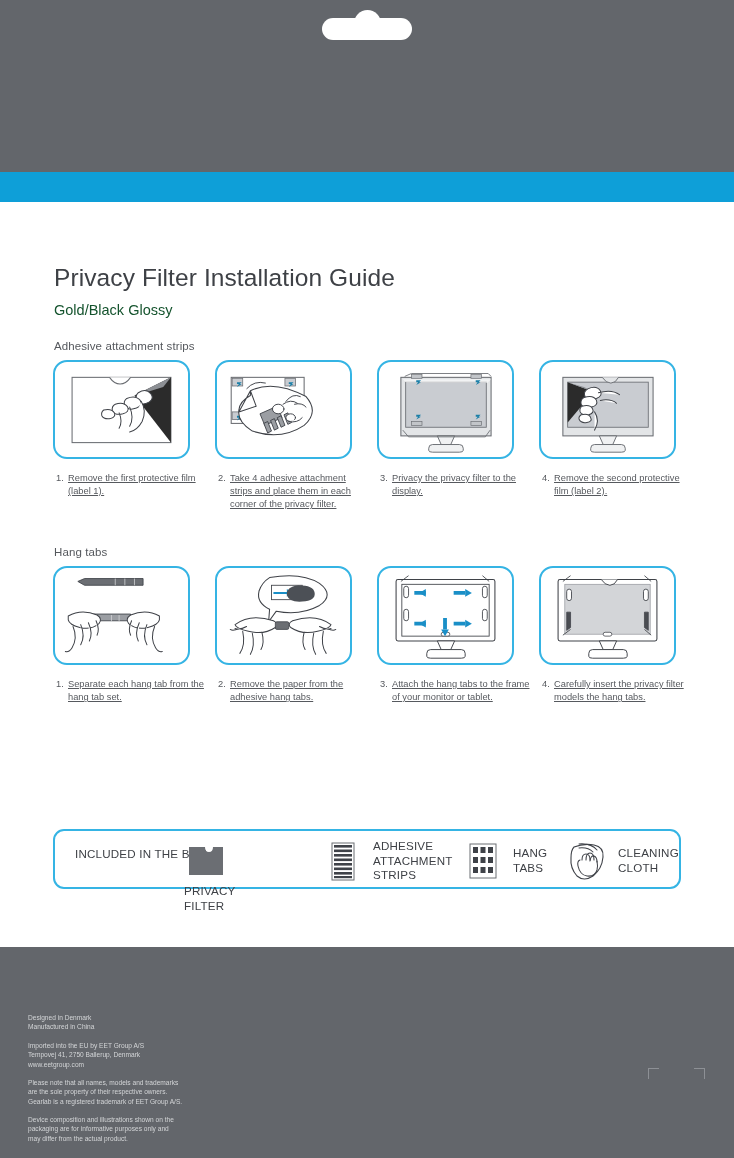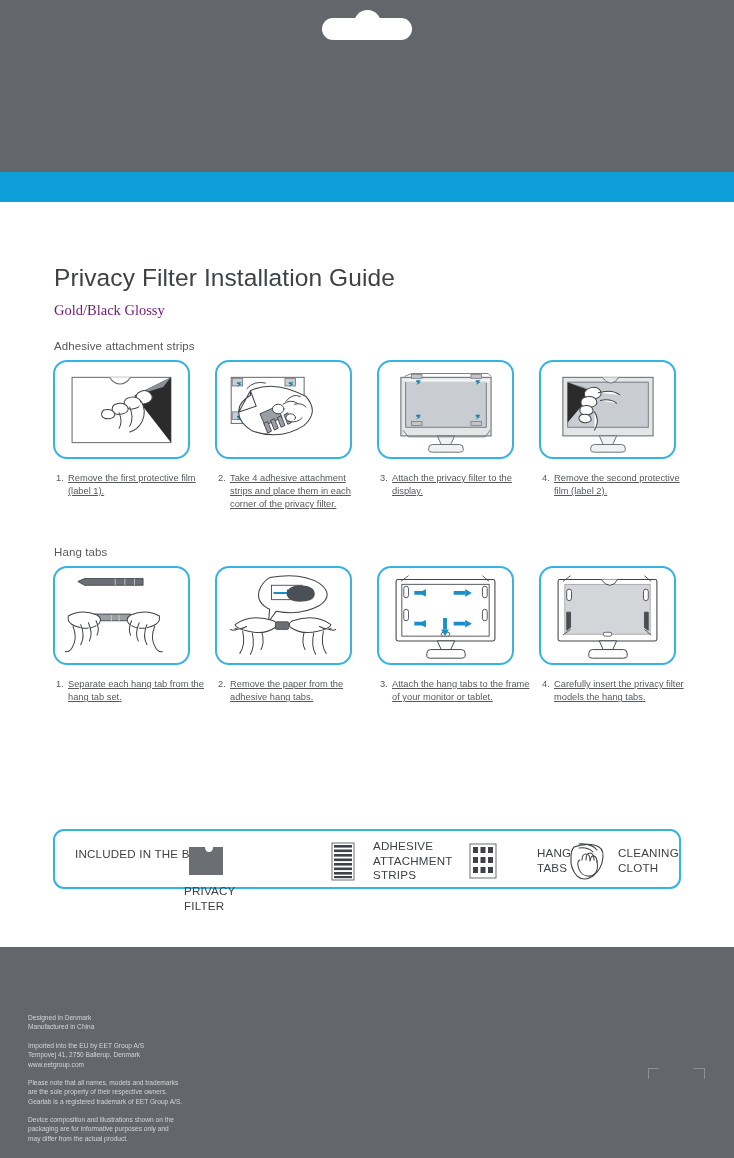--- a/index.html
+++ b/index.html
@@ -53,22 +53,21 @@
     font-size: 24.5px;
     font-weight: 400;
     color: #3e4146;
     letter-spacing: 0.1px;
   }
   .subtitle {
     position: absolute;
     left: 54px; top: 100px;
     font-size: 14.5px;
     font-weight: 400;
-    color: #701a75;
-    font-family: Liberation Serif, serif;
+    color: #14532d;
   }
 
   .section-label {
     position: absolute;
     left: 54px;
     font-size: 11.5px;
     color: #55585d;
     letter-spacing: 0.1px;
   }
   .section-label.row1 { top: 138px; }
@@ -148,21 +147,21 @@
   .box-item .lbl {
     font-size: 11.6px;
     line-height: 1.28;
     color: #3e4146;
     letter-spacing: .2px;
     margin-left: 7px;
     white-space: pre-line;
   }
   .bi1 { left: 122px; flex-direction: column; }
   .bi2 { left: 265px; }
-  .bi3 { left: 405px; gap: 24px; }
+  .bi3 { left: 405px; }
   .bi4 { left: 510px; }
 
   
   .legal {
     position: absolute;
     left: 28px;
     width: 250px;
     color: #d3d5d7;
     font-size: 6.6px;
     line-height: 1.42;
@@ -416,21 +415,21 @@
     <div class="caption cap-r1 cc1">
       <span class="num">1.</span>
       <span class="txt">Remove the first protective film (label 1).</span>
     </div>
     <div class="caption cap-r1 cc2">
       <span class="num">2.</span>
       <span class="txt">Take 4 adhesive attachment strips and place them in each corner of the privacy filter.</span>
     </div>
     <div class="caption cap-r1 cc3">
       <span class="num">3.</span>
-      <span class="txt">Attach the privacy filter to the display.</span>
+      <span class="txt">Privacy the privacy filter to the display.</span>
     </div>
     <div class="caption cap-r1 cc4">
       <span class="num">4.</span>
       <span class="txt">Remove the second protective film (label 2).</span>
     </div>
 
     <div class="caption cap-r2 cc1">
       <span class="num">1.</span>
       <span class="txt">Separate each hang tab from the hang tab set.</span>
     </div>

